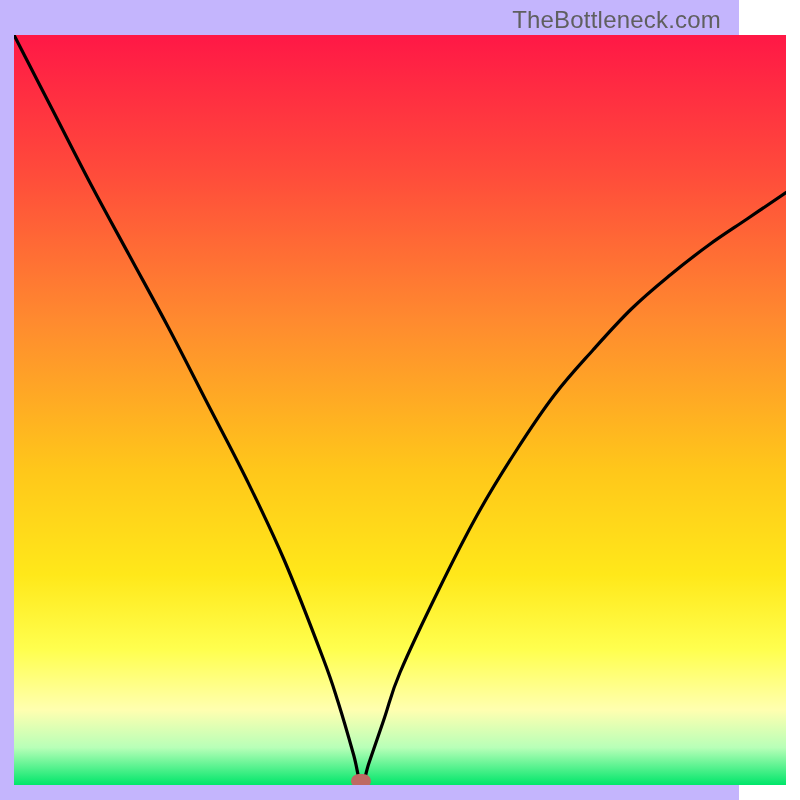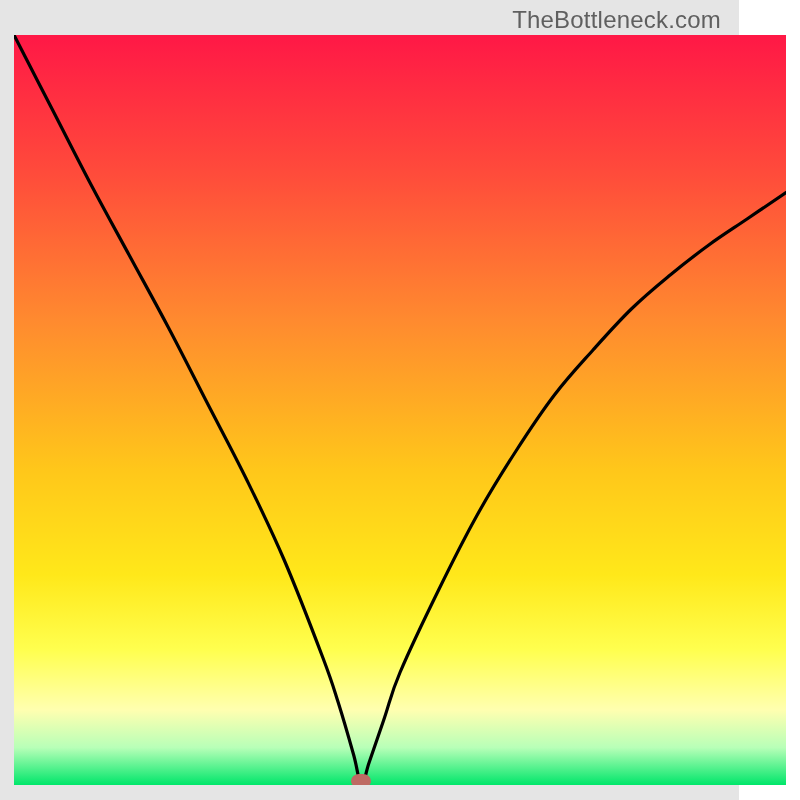--- a/index.html
+++ b/index.html
@@ -1,21 +1,21 @@
 <!DOCTYPE html>
 <html><head>
 <meta charset="utf-8">
 <style>
   * { margin: 0; padding: 0; box-sizing: border-box; }
   html, body { width: 800px; height: 800px; overflow: hidden; background: #fff; }
   .wrap {
     position: relative;
     width: 739px;
     height: 800px;
-    background: #e5e5e5;
+    background: #c4b5fd;
   }
   .watermark {
     position: absolute;
     top: 6px;
     right: 18px;
     font-family: Arial, Helvetica, sans-serif;
     font-size: 24px;
     font-weight: 400;
     color: #5f5f5f;
     letter-spacing: 0.2px;

